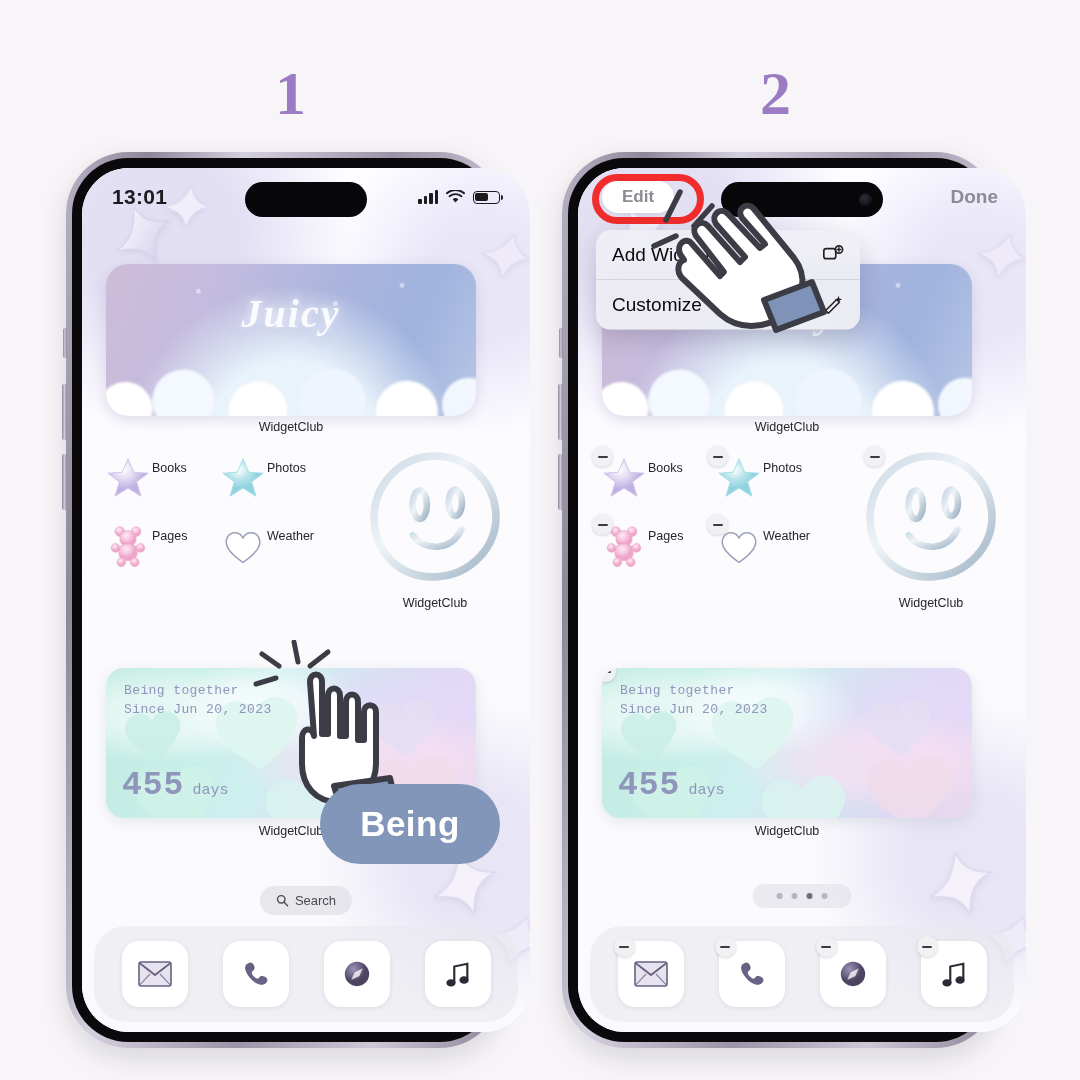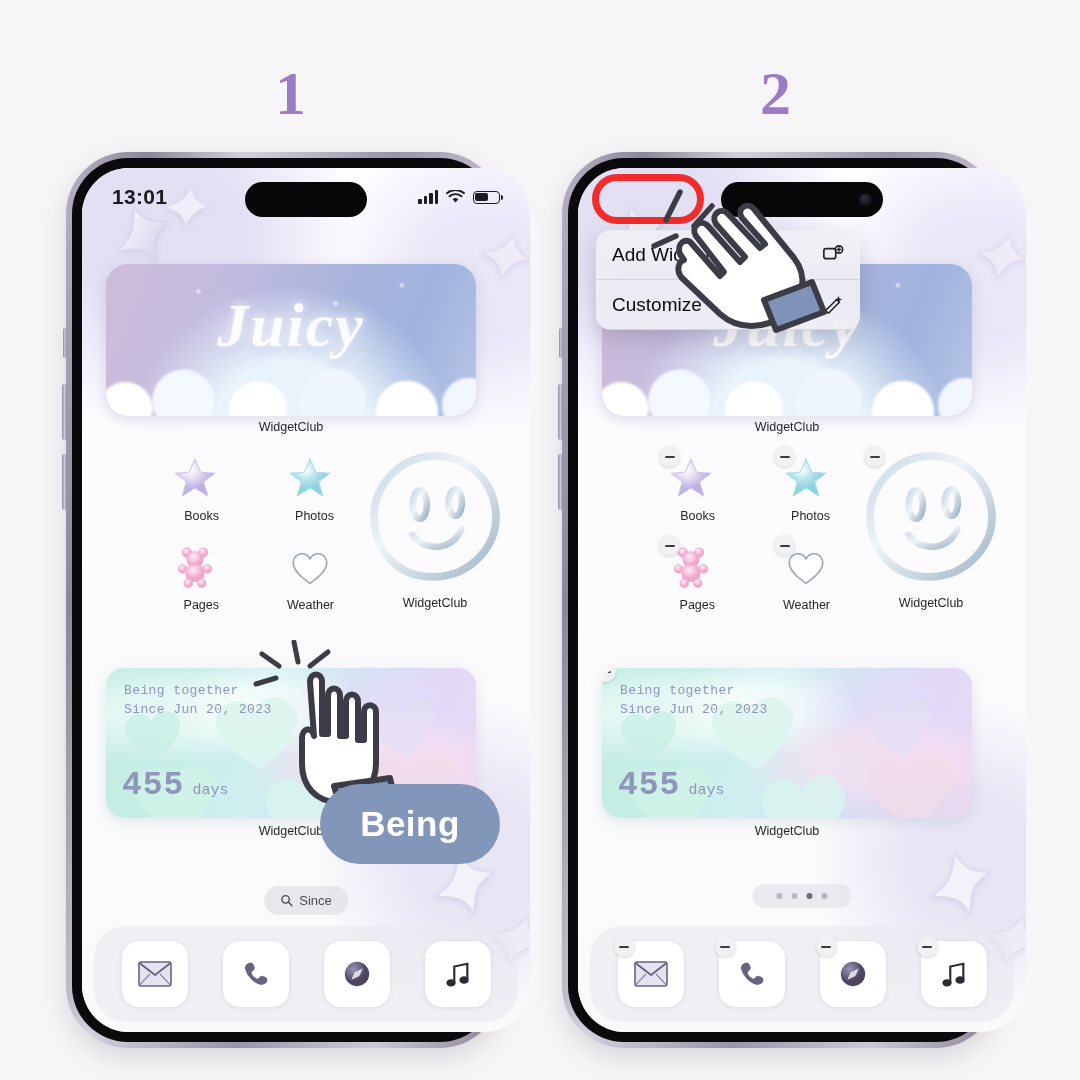--- a/index.html
+++ b/index.html
@@ -162,32 +162,32 @@
       radial-gradient(circle at 24% 58%,#f4f8ff 0 30px,rgba(244,248,255,0) 32px),
       radial-gradient(circle at 42% 72%,#ffffff 0 28px,rgba(255,255,255,0) 30px),
       radial-gradient(circle at 60% 60%,#eef5ff 0 32px,rgba(238,245,255,0) 34px),
       radial-gradient(circle at 78% 74%,#ffffff 0 30px,rgba(255,255,255,0) 32px),
       radial-gradient(circle at 93% 64%,#f2f7ff 0 26px,rgba(242,247,255,0) 28px);
     filter:blur(1px);
   }
   .juicy-text{
     position:absolute;left:0;right:0;top:26px;text-align:center;
     font-family:"Liberation Serif", serif;
-    font-style:italic;font-weight:700;font-size:62px;
+    font-style:italic;font-weight:700;font-size:40px;
     color:rgba(255,255,255,.88);
     text-shadow:
       0 0 10px rgba(255,255,255,.95),
       0 3px 10px rgba(150,160,220,.6),
       0 0 28px rgba(255,255,255,.7);
     letter-spacing:2px;
   }
 
   .icon-grid{position:absolute;left:22px;top:286px;width:230px;}
   .ig-row{display:flex;gap:0;}
-  .ig-cell{width:115px;display:flex;flex-direction:column;align-items:flex-end;}
+  .ig-cell{width:115px;display:flex;flex-direction:row;align-items:flex-start;}
   .ig-img{width:48px;height:48px;position:relative;}
   .ig-label{font-size:12.5px;color:#26262b;margin-top:7px;font-weight:500;}
 
   .w-smiley{
     position:absolute;right:22px;top:276px;width:146px;height:146px;
     display:flex;align-items:center;justify-content:center;
   }
   .w-smiley-label{position:absolute;right:22px;top:428px;width:146px;text-align:center;font-size:12.5px;color:#26262b;font-weight:500;}
 
   .w-heart{
@@ -481,21 +481,21 @@
               <span class="unit">days</span>
             </div>
           </div>
           <div class="w-heart-label">WidgetClub</div>
 
           <div class="search-pill">
             <svg width="13" height="13" viewBox="0 0 16 16">
                 <circle cx="6.6" cy="6.6" r="4.6" fill="none" stroke="#4a4a52" stroke-width="1.7"></circle>
                 <path d="M10.2 10.2 L14.4 14.4" stroke="#4a4a52" stroke-width="1.7" stroke-linecap="round"></path>
               </svg>
-            <span>Since</span>
+            <span>Search</span>
           </div>
 
           <div class="dock">
             <div class="dock-app">
               <svg width="34" height="26" viewBox="0 0 34 26">
                   <rect x="1" y="1" width="32" height="24" rx="2" fill="#e6e2ee" stroke="#6a6282" stroke-width="1.6"></rect>
                   <path d="M1.8 2.2 L17 14 L32.2 2.2" fill="none" stroke="#6a6282" stroke-width="1.8"></path>
                   <path d="M1.8 23.8 L12 13 M32.2 23.8 L22 13" stroke="#8a84a0" stroke-width="1.2" fill="none"></path>
                 </svg>
             </div>
@@ -571,20 +571,24 @@
           <svg viewBox="0 0 100 100">
               <path d="M50 6 C58 26 66 32 90 36 C70 44 62 54 58 84 C50 64 40 58 12 56 C34 46 42 36 50 6 Z" fill="#f4f1fb" stroke="#ddd6ef" stroke-width="1.6"></path>
             </svg>
         </div>
         <div class="star s-e">
           <svg viewBox="0 0 100 100">
               <path d="M50 8 C60 28 68 34 92 38 C72 46 64 56 58 86 C50 66 38 60 10 58 C32 48 42 38 50 8 Z" fill="#efecf9" stroke="#ddd6ef" stroke-width="1.5"></path>
             </svg>
         </div>
 
+        <div class="editbar">
+          <div class="edit-pill">Edit</div>
+          <div class="done-txt">Done</div>
+        </div>
         <div class="dyn-island wide cam"></div>
         <div class="red-ring"></div>
 
         <div class="ctxmenu">
           <div class="ctx-item">
             <span>Add Widget</span>
             <svg class="ctx-ico" viewBox="0 0 24 24">
               <rect x="2" y="5" width="13" height="11" rx="2.5" fill="none" stroke="#111" stroke-width="1.8"></rect>
               <circle cx="18.5" cy="6" r="4" fill="none" stroke="#111" stroke-width="1.8"></circle>
               <path d="M18.5 4.2 V7.8 M16.7 6 H20.3" stroke="#111" stroke-width="1.6" stroke-linecap="round"></path>

